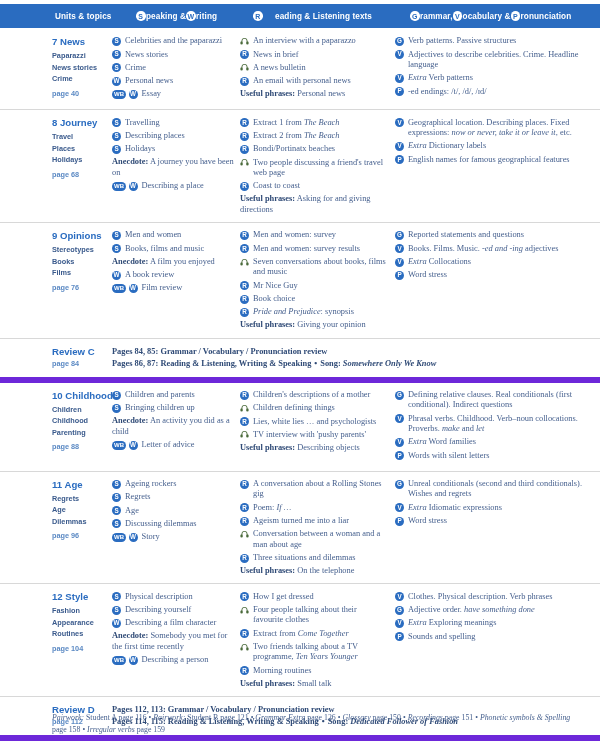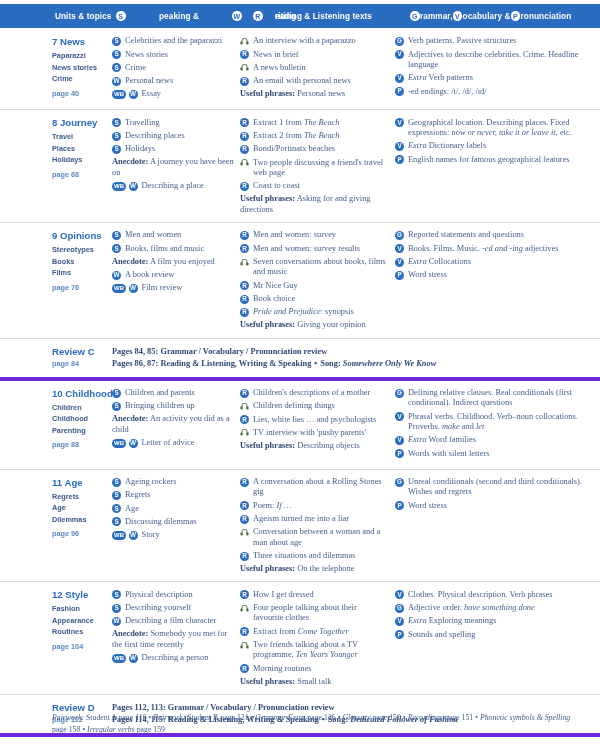--- a/index.html
+++ b/index.html
@@ -19,21 +19,21 @@
   }
   .header-bar .hcol{
     position:absolute;top:0;height:24px;
     display:flex;align-items:center;
     color:#ffffff;
     font-family:"Liberation Sans",sans-serif;
     font-weight:bold;font-size:8.2px;letter-spacing:.1px;
     white-space:nowrap;
   }
   .hcol-1{left:55px;justify-content:flex-end;}
-  .hcol-2{left:116px;gap:33px;}
+  .hcol-2{left:136px;}
   .hcol-3{left:253px;gap:12px;}
   .hcol-4{left:410px;}
 
   
   .wbadge{
     display:inline-flex;align-items:center;justify-content:center;
     width:9.5px;height:9.5px;border-radius:50%;
     background:#ffffff;color:#2a6cc0;
     font-family:"Liberation Sans",sans-serif;
     font-weight:bold;font-size:7px;line-height:1;
@@ -111,21 +111,21 @@
   }
   
   .hp{
     flex:0 0 auto;width:9px;height:9px;margin-right:4px;margin-top:.8px;
     position:relative;
   }
   .hp svg{display:block;}
 
   
   .review-row{
-    display:flex;border-bottom:4px solid #6d28d9;
+    display:flex;border-bottom:6px solid #6d28d9;
     padding:7px 0 7px 0;box-sizing:border-box;
   }
   .review-label{width:112px;padding-left:52px;box-sizing:border-box;}
   .review-title{
     font-family:"Liberation Sans",sans-serif;
     font-weight:bold;font-size:9.6px;color:#2a6cc0;margin-bottom:2px;
   }
   .review-page{
     font-family:"Liberation Sans",sans-serif;
     font-weight:bold;font-size:7.3px;color:#5c8ac4;
@@ -564,20 +564,24 @@
             <span class="etext">Three situations and dilemmas</span>
           </div>
           <div class="useful"><b>Useful phrases:</b><span> On the telephone</span></div>
         </div>
         <div class="col col-gvp">
           <div class="entry">
             <span class="bdg">G</span>
             <span class="etext">Unreal conditionals (second and third conditionals). Wishes and regrets</span>
           </div>
           <div class="entry">
+            <span class="bdg">V</span>
+            <span class="etext"><em>Extra</em> Idiomatic expressions</span>
+          </div>
+          <div class="entry">
             <span class="bdg">P</span>
             <span class="etext">Word stress</span>
           </div>
         </div>
       </div>
       <div class="row">
         <div class="col col-units">
           <div class="unit-title">12  Style</div>
           <div class="unit-topic">
             <div>Fashion</div>

